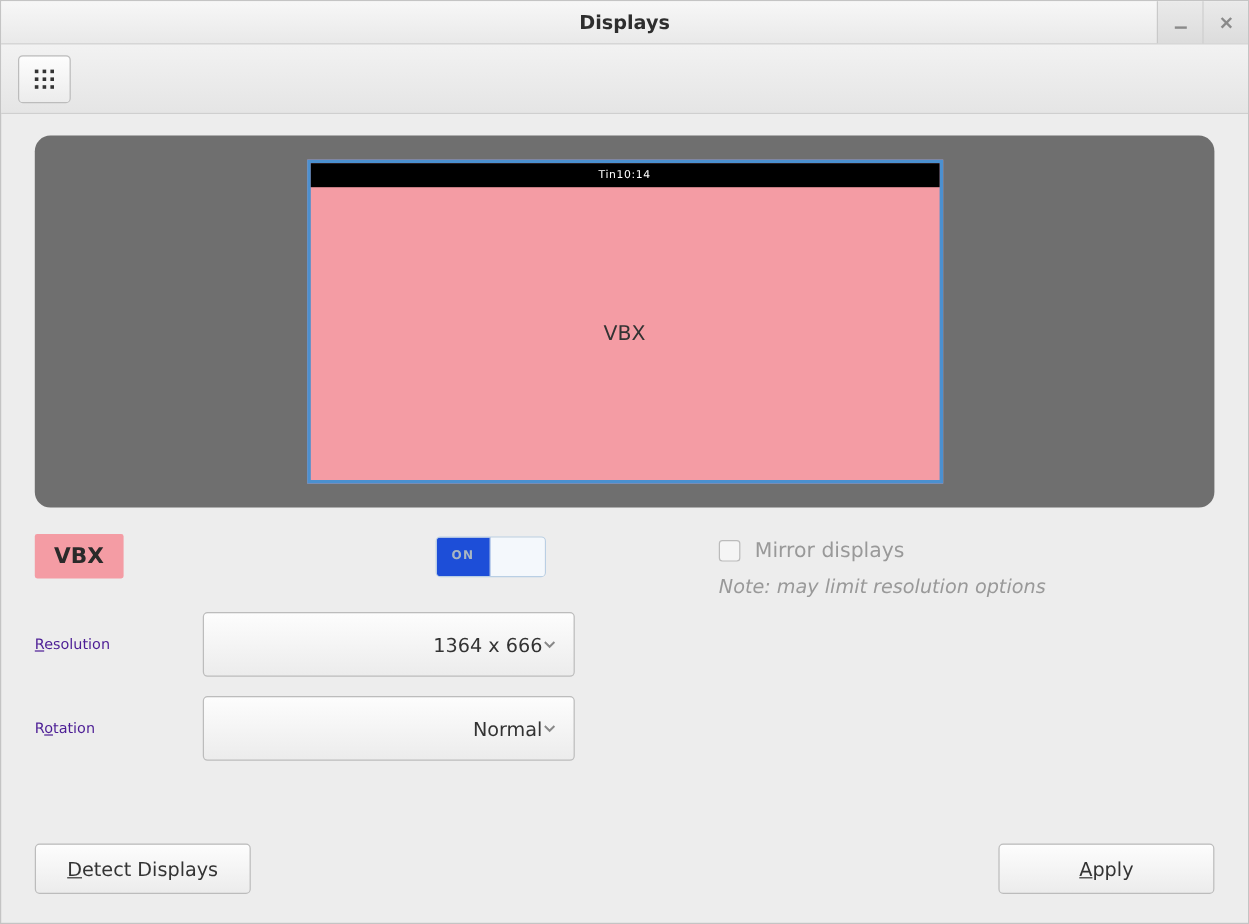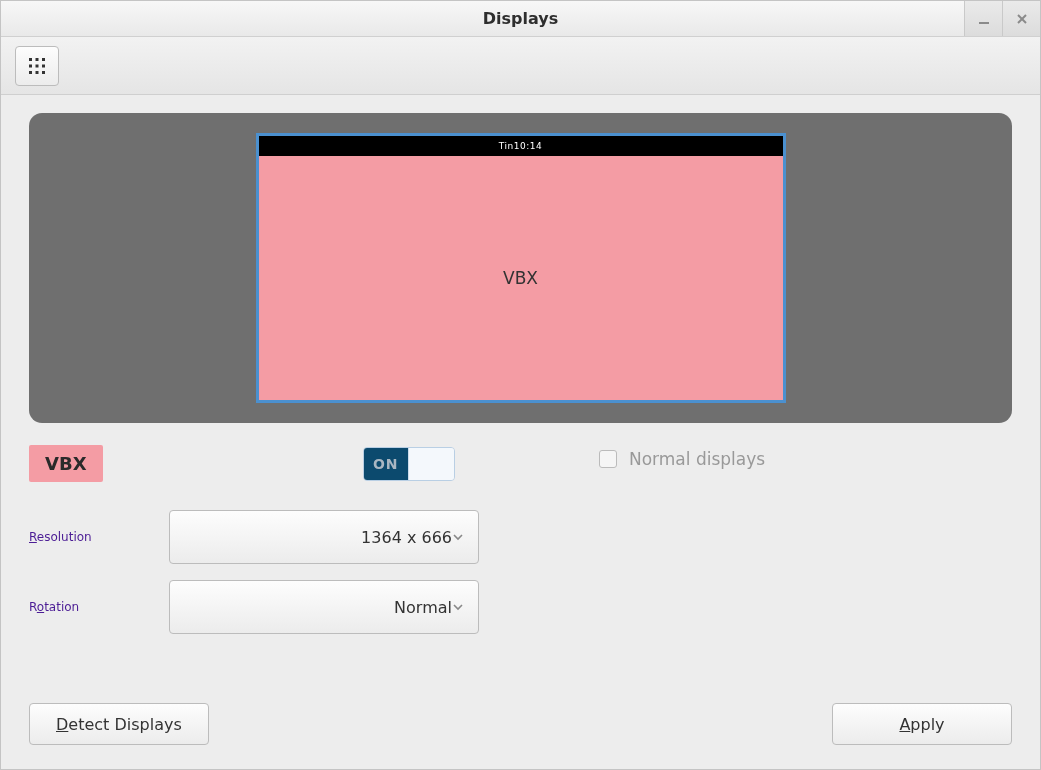--- a/index.html
+++ b/index.html
@@ -142,26 +142,26 @@
     width: 92px;
     height: 34px;
     border: 1px solid #b9cfe4;
     border-radius: 4px;
     display: flex;
     overflow: hidden;
     cursor: pointer;
   }
   .toggle-left {
     flex: 1;
-    background: #0c4a6e;
+    background: #1d4ed8;
     display: flex;
     align-items: center;
     justify-content: center;
     color: #a9b6c2;
-    font-size: 14px;
+    font-size: 10px;
     font-weight: bold;
     letter-spacing: 1px;
     border-right: 1px solid #cddceb;
   }
   .toggle-right {
     flex: 1;
     background: #f4f8fc;
   }
   .form-row {
     display: flex;
@@ -319,22 +319,23 @@
                 </svg>
             </span>
           </div>
         </div>
 
       </div>
 
       <div class="right-col">
         <div class="mirror-row">
           <div class="chk"></div>
-          <span>Normal displays</span>
+          <span>Mirror displays</span>
         </div>
+        <div class="note">Note: may limit resolution options</div>
       </div>
     </div>
 
     <div class="footer">
       <div class="btn"><span class="ul">D</span>etect Displays</div>
       <div class="btn btn-apply"><span class="ul">A</span>pply</div>
     </div>
 
   </div>
 </div>

